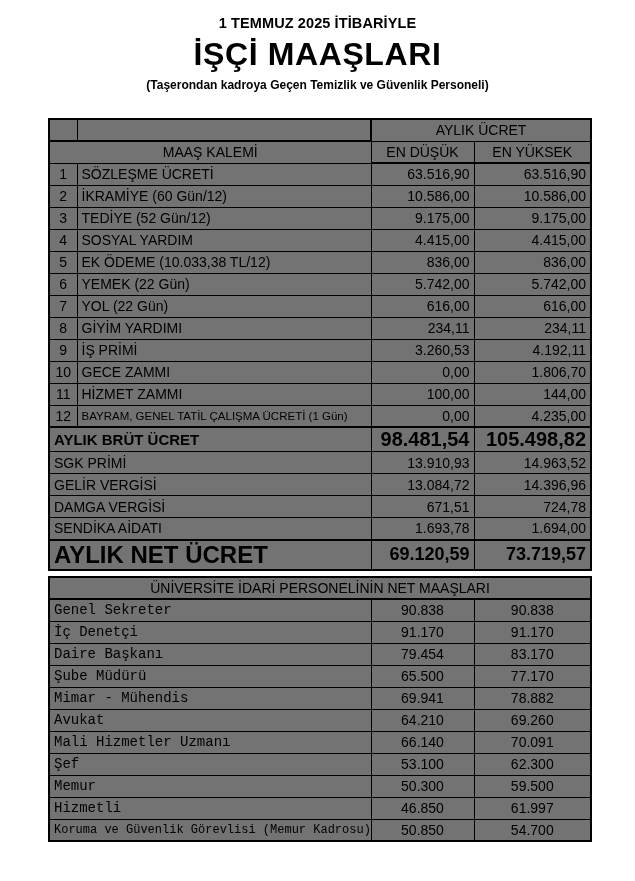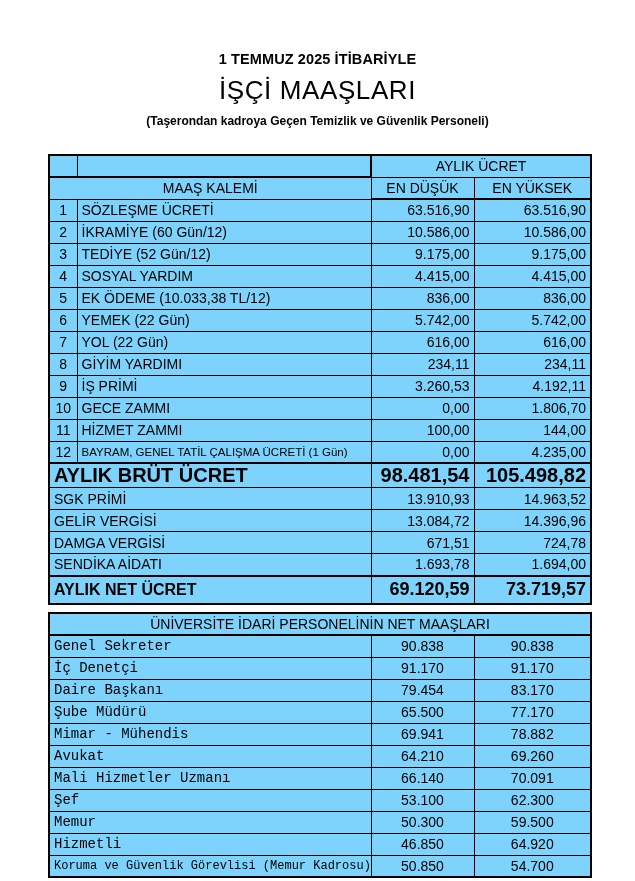--- a/index.html
+++ b/index.html
@@ -20,31 +20,30 @@
     position: relative;
     width: 635px;
     height: 881px;
     box-sizing: border-box;
   }
 
   
   .title-block {
     text-align: center;
     padding-top: 14px;
-    margin-top: 36px;
   }
   .title-line1 {
     font-size: 14.5px;
     font-weight: bold;
     letter-spacing: 0.1px;
     line-height: 18px;
   }
   .title-line2 {
-    font-size: 26px;
-    font-weight: normal;
+    font-size: 32px;
+    font-weight: bold;
     letter-spacing: 0.6px;
     line-height: 38px;
     margin-top: 3px;
   }
   .title-line3 {
     font-size: 12px;
     font-weight: bold;
     line-height: 14px;
     margin-top: 5px;
   }
@@ -68,21 +67,21 @@
     justify-content: center;
     font-size: 13.5px;
     background: #fff;
     margin-top: 28px;
   }
 
   
   .tbl {
     border-collapse: collapse;
     table-layout: fixed;
-    background: #7dd3fc;
+    background: #737373;
   }
   .tbl td, .tbl th {
     border: 1px solid #000;
     padding: 0 4px;
     font-size: 14px;
     font-weight: normal;
     height: 22px;
     box-sizing: border-box;
     vertical-align: middle;
     overflow: hidden;
@@ -141,30 +140,30 @@
   }
   .cell-item { text-align: left; }
   .cell-item.small { font-size: 11.5px; }
   .cell-val {
     text-align: right;
     font-variant-numeric: tabular-nums;
   }
   .cell-val.last { border-right: 2px solid #000 !important; }
 
   tr.sum-row td { font-weight: bold; }
-  tr.sum-row td.cell-item { font-size: 20px; }
+  tr.sum-row td.cell-item { font-size: 15px; }
   tr.sum-row td.cell-val  { font-size: 20px; text-align: right; }
   tr.sum-row td.cell-item,
   tr.sum-row td.cell-val { border-top: 2px solid #000 !important; }
 
   tr.net-row td {
     font-weight: bold;
     height: 28px;
   }
-  tr.net-row td.cell-item { font-size: 16px; }
+  tr.net-row td.cell-item { font-size: 24px; }
   tr.net-row td.cell-val  { font-size: 18px; }
   tr.net-row td {
     border-top: 2px solid #000 !important;
     border-bottom: 2px solid #000 !important;
   }
 
   .span-item {
     border-left: 2px solid #000 !important;
   }
 
@@ -401,21 +400,21 @@
             <td class="staff-val last">62.300</td>
           </tr>
           <tr>
             <td class="staff-title">Memur</td>
             <td class="staff-val">50.300</td>
             <td class="staff-val last">59.500</td>
           </tr>
           <tr>
             <td class="staff-title">Hizmetli</td>
             <td class="staff-val">46.850</td>
-            <td class="staff-val last">64.920</td>
+            <td class="staff-val last">61.997</td>
           </tr>
           <tr>
             <td class="staff-title small">Koruma ve Güvenlik Görevlisi (Memur Kadrosu)</td>
             <td class="staff-val">50.850</td>
             <td class="staff-val last">54.700</td>
           </tr>
         </tbody>
     </table>
   </div>
 

